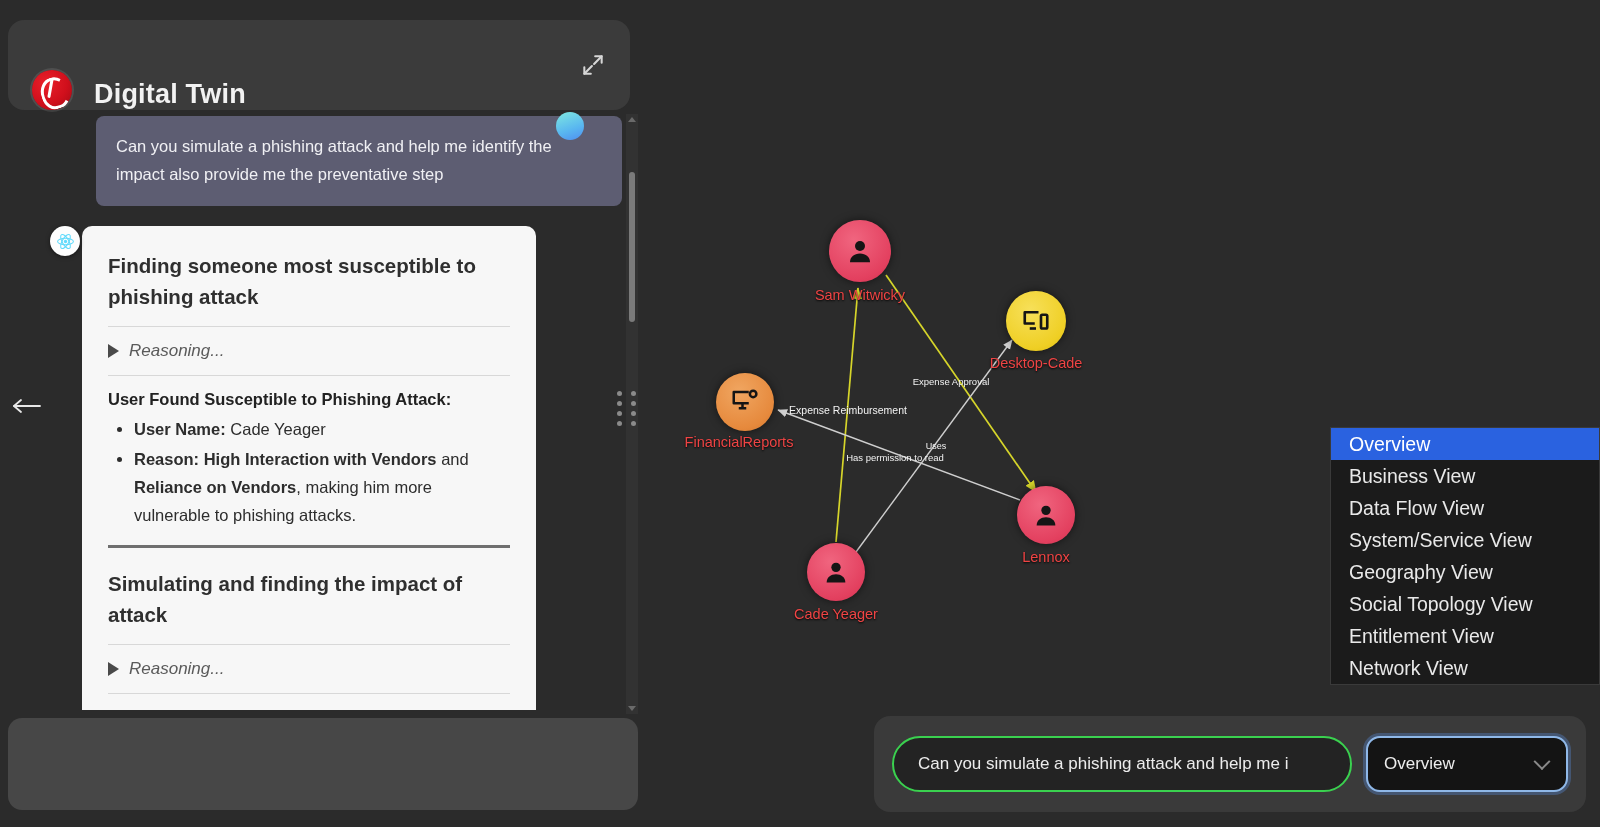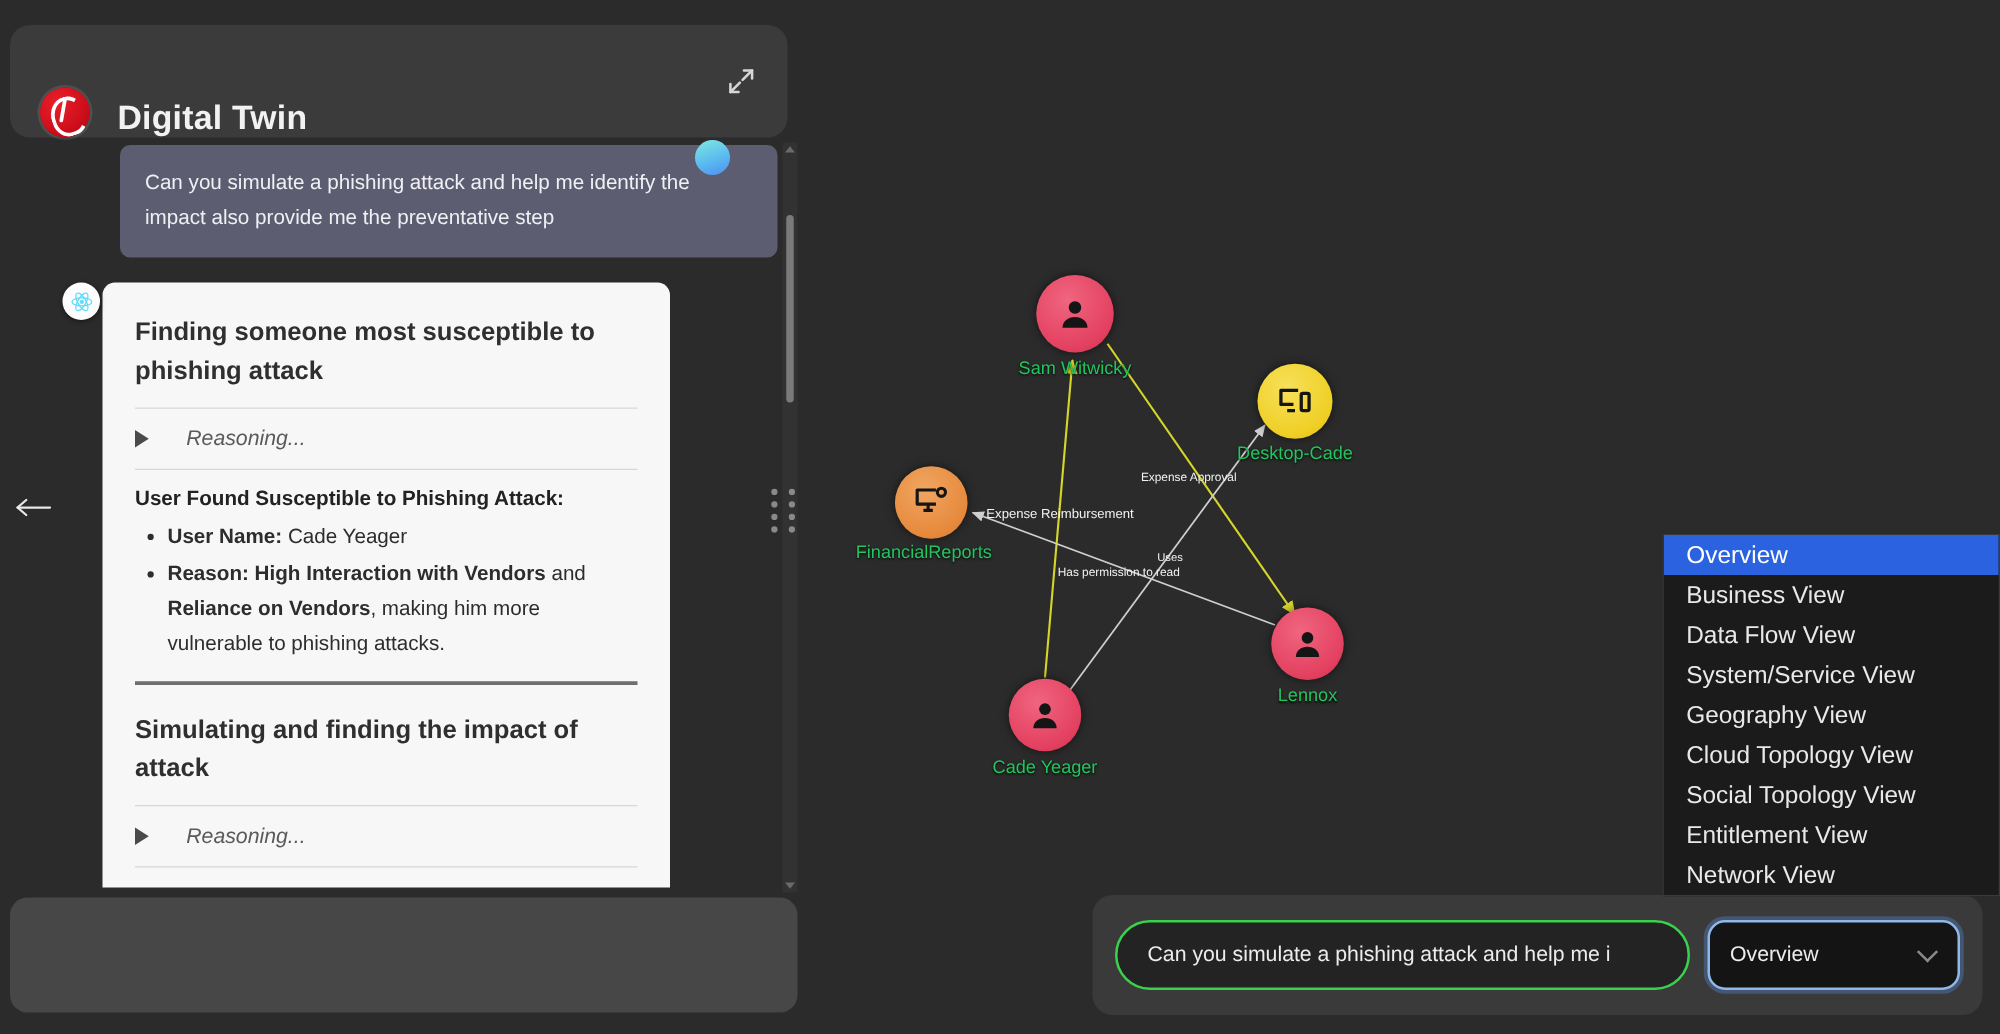--- a/index.html
+++ b/index.html
@@ -81,21 +81,21 @@
     color: #2d2d2d;
     height: 530px; overflow: hidden;
   }
   .card h3 {
     font-size: 20.5px; font-weight: bold; line-height: 31px;
     color: #2f2f2f; margin-bottom: 14px;
   }
   .hr-thin { border-top: 1px solid #d8d8d8; margin: 0 0 0 0; }
   .hr-thick { border-top: 3px solid #6f6f6f; margin: 16px 0 0 0; }
   .reasoning {
-    display: flex; align-items: center; gap: 30px;
+    display: flex; align-items: center; gap: 10px;
     padding: 14px 0 14px 0;
     font-style: italic; font-size: 17px; color: #5a5a5a; cursor: pointer;
   }
   .tri {
     width: 0; height: 0;
     border-left: 11px solid #4a4a4a;
     border-top: 7px solid transparent;
     border-bottom: 7px solid transparent;
   }
   .card p.lead { font-size: 16.5px; font-weight: bold; margin: 14px 0 6px 0; color: #222; }
@@ -139,21 +139,21 @@
   }
 
   
   .graph-panel {
     position: absolute; left: 648px; top: 0; width: 952px; height: 827px;
     background: #2b2b2b; overflow: hidden;
   }
   svg.graph { position: absolute; left: 0; top: 0; width: 952px; height: 827px; }
 
   .node-label {
-    position: absolute; color: #22c55e; font-size: 14.5px;
+    position: absolute; color: #ef4444; font-size: 14.5px;
     white-space: nowrap; transform: translateX(-50%); text-align: center;
     text-shadow: 0 1px 2px #000;
   }
   .gnode {
     position: absolute; border-radius: 50%;
     display: flex; align-items: center; justify-content: center;
     transform: translate(-50%, -50%); cursor: pointer;
   }
   .n-person { background: #e8days; }
   .n-person { background: radial-gradient(circle at 40% 32%, #f0657f 0%, #e3405f 70%, #d22f4e 100%); box-shadow: 0 0 8px rgba(0,0,0,.55); }
@@ -367,19 +367,18 @@
       <span class="chev"></span>
     </div>
   </div>
 
   <div class="dropdown">
     <div class="dd-item sel">Overview</div>
     <div class="dd-item">Business View</div>
     <div class="dd-item">Data Flow View</div>
     <div class="dd-item">System/Service View</div>
     <div class="dd-item">Geography View</div>
-    <div class="dd-item">Cloud Topology View</div>
     <div class="dd-item">Social Topology View</div>
     <div class="dd-item">Entitlement View</div>
     <div class="dd-item">Network View</div>
   </div>
 
 </div>
 
 </body></html>

